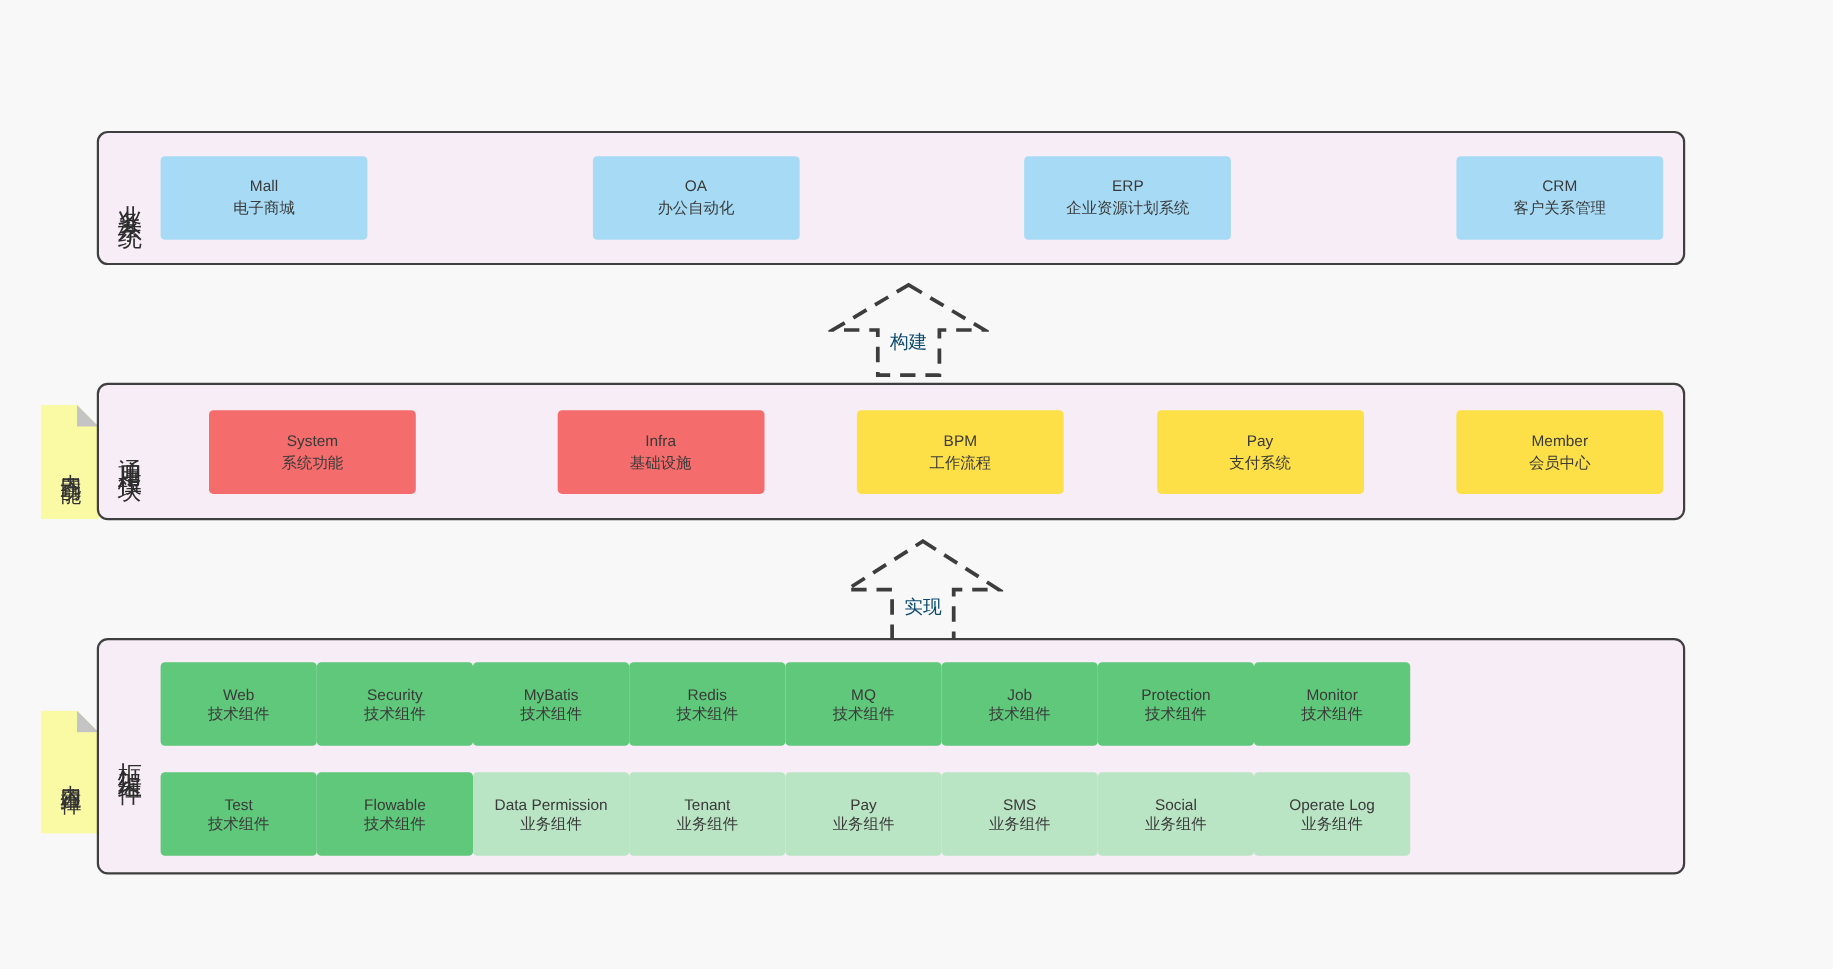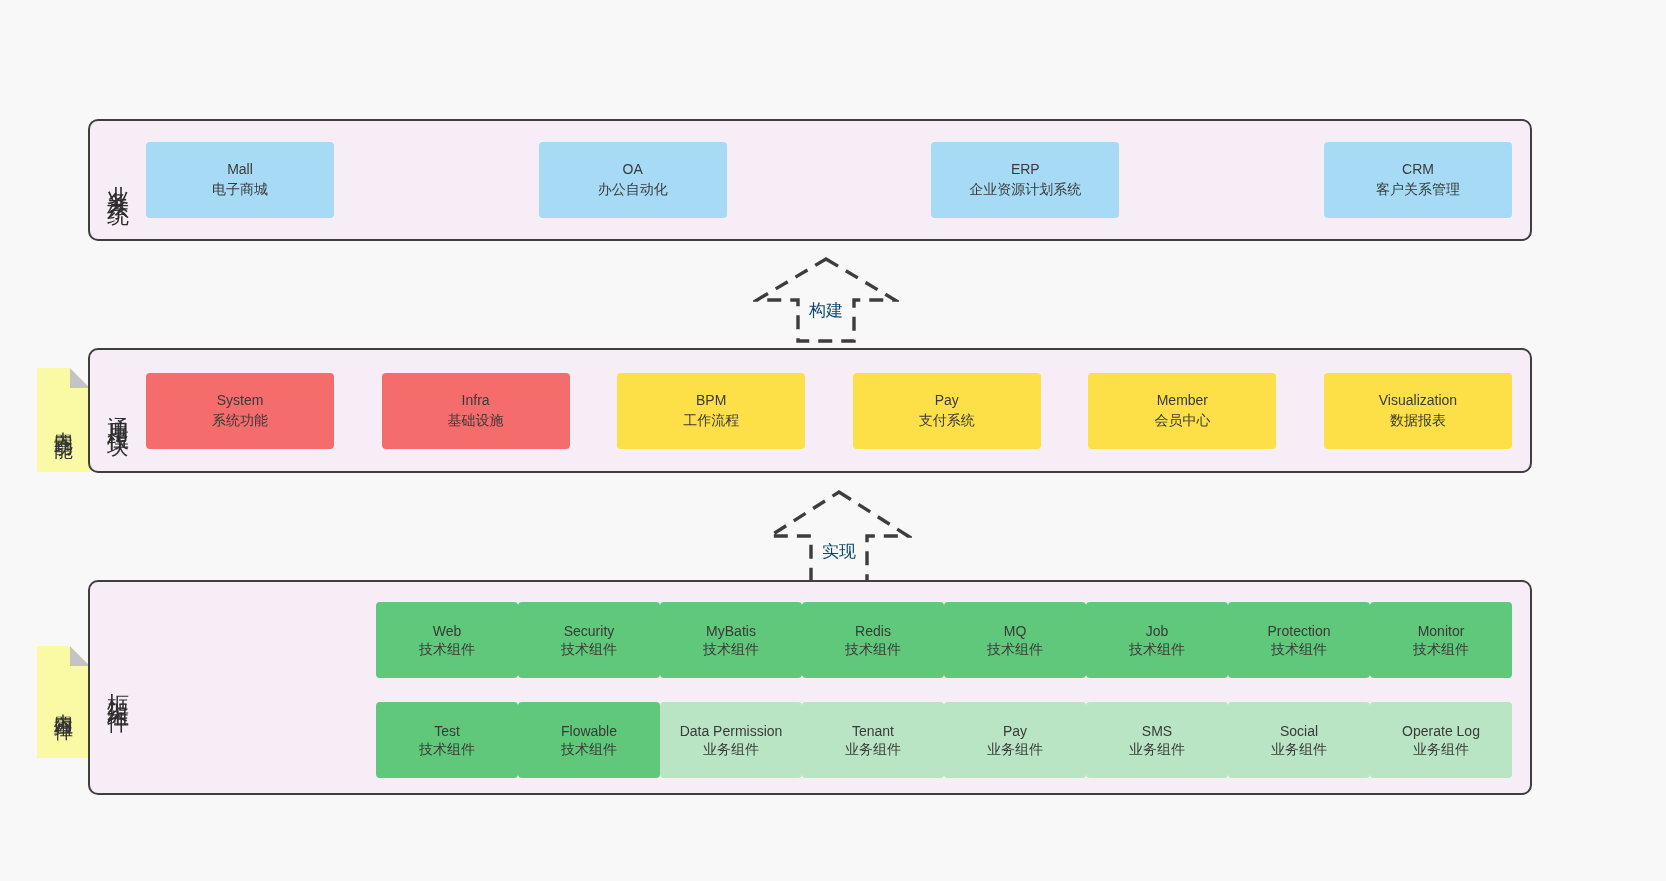--- a/index.html
+++ b/index.html
@@ -35,38 +35,38 @@
     white-space:nowrap;
   }
   
   .row-center{
     position:absolute;left:56px;right:18px;top:50%;
     transform:translateY(-50%);
     display:flex;justify-content:space-between;
   }
   .row-abs{
     position:absolute;left:56px;right:18px;
-    display:flex;justify-content:flex-end;
+    display:flex;justify-content:flex-start;
   }
   .row1{top:20px;}
   .row2{top:120px;}
   .box{
     border-radius:4px;
     display:flex;flex-direction:column;
     align-items:center;justify-content:center;
     text-align:center;
     box-sizing:border-box;
     padding:2px 10px;
     color:#3a3a3a;
     font-size:14px;line-height:1.4;
   }
   .row-center .box{width:188px;height:76px;}
   .row-abs .box{width:142px;height:76px;line-height:1.32;}
   .blue{background:#a7dbf5;}
-  .red{background:#f46c6c;}
+  .red{background:#f46c6c;margin-left:44px;}
   .pink{background:#fde047;}
   .green{background:#5fc87a;}
   .green-light{background:#b9e5c4;}
   
   .note{
     position:absolute;left:37px;width:53px;
     background:#fafaa5;
     clip-path:polygon(0 0,calc(100% - 20px) 0,100% 20px,100% 100%,0 100%);
     z-index:1;
   }
@@ -166,24 +166,20 @@
           <div class="box-desc">工作流程</div>
         </div>
         <div class="box pink">
           <div class="box-name">Pay</div>
           <div class="box-desc">支付系统</div>
         </div>
         <div class="box pink">
           <div class="box-name">Member</div>
           <div class="box-desc">会员中心</div>
         </div>
-        <div class="box pink">
-          <div class="box-name">Visualization</div>
-          <div class="box-desc">数据报表</div>
-        </div>
       </div>
   </div>
 
   <div class="section section-framework">
     <div class="vlabel">框架组件</div>
     <div class="row-abs row1">
         <div class="box green">
           <div class="box-name">Web</div>
           <div class="box-desc">技术组件</div>
         </div>

